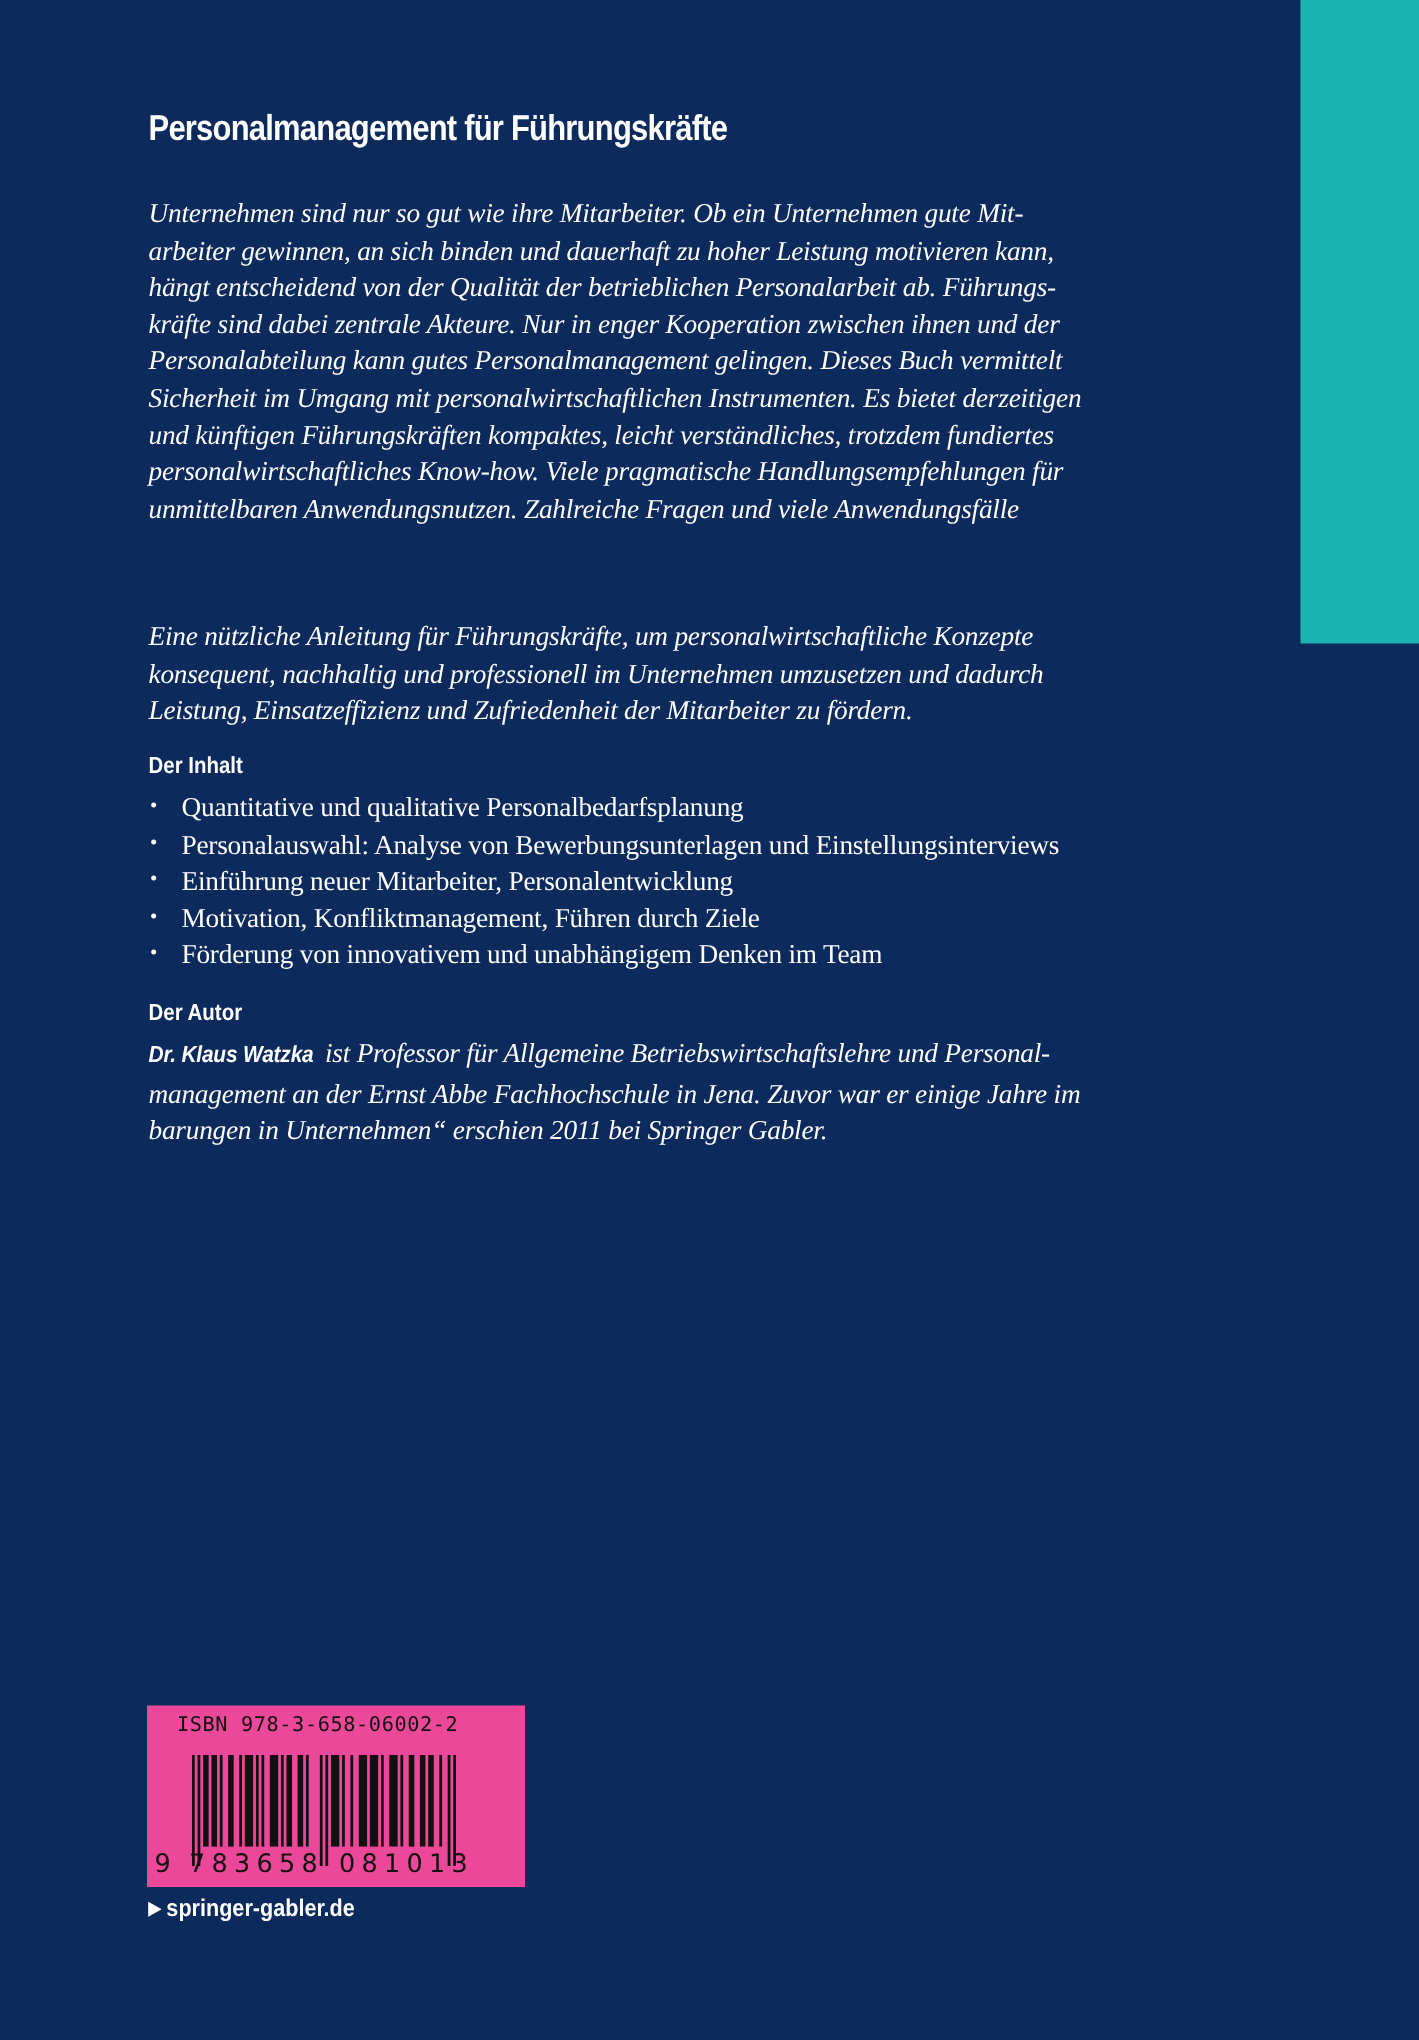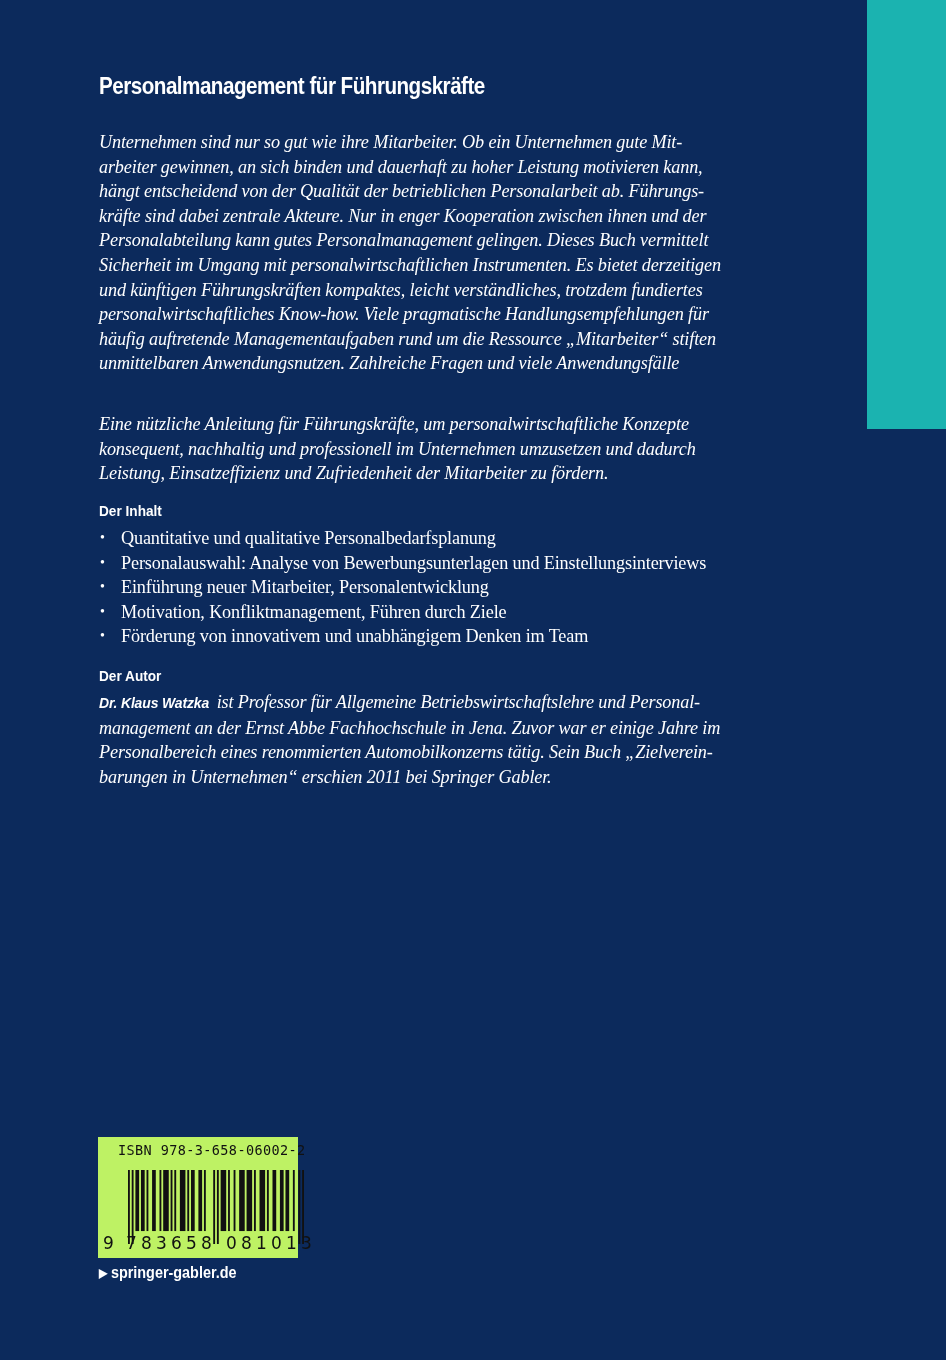--- a/index.html
+++ b/index.html
@@ -11,21 +11,21 @@
   .p1 { top:130px; }
   .p2 { top:412px; }
   .heading { position:absolute; left:99px; font-family:"Liberation Sans", sans-serif; font-weight:bold; font-size:15.5px; transform:scaleX(0.88); transform-origin:left; white-space:nowrap; }
   .h-inhalt { top:502px; }
   .h-autor { top:667px; }
   .list { position:absolute; left:99px; top:526px; margin:0; padding:0; list-style:none; font-size:18.2px; line-height:24.6px; letter-spacing:-0.15px; }
   .list li { position:relative; padding-left:22px; white-space:nowrap; }
   .list li .bullet { position:absolute; left:1px; top:0; font-size:14px; }
   .p3 { top:690px; }
   .author-name { font-family:"Liberation Sans", sans-serif; font-weight:bold; font-size:15.5px; display:inline-block; transform:scaleX(0.9); transform-origin:left; margin-right:-9px; }
-  .barcode-box { position:absolute; left:98px; top:1137px; width:200px; height:121px; background:#bef264;text-align:center; }
+  .barcode-box { position:absolute; left:98px; top:1137px; width:252px; height:121px; background:#ec4899;text-align:center; }
   .isbn-text { position:absolute; left:20px; top:5px; font-family:"DejaVu Sans Mono", monospace; font-size:13.5px; color:#111; letter-spacing:0.4px; white-space:nowrap; }
   .bars { position:absolute; left:30px; top:33px; width:176px; height:74px; }
   .ean-digits { position:absolute; left:0; top:96px; width:224px; font-family:"DejaVu Sans", sans-serif; font-size:17px; color:#111; }
   .ean-first { position:absolute; left:5px; }
   .ean-left { position:absolute; left:28px; letter-spacing:4.2px; }
   .ean-right { position:absolute; left:128px; letter-spacing:4.2px; }
   .publisher { position:absolute; left:99px; top:1264px; font-family:"Liberation Sans", sans-serif; font-weight:bold; font-size:16px; white-space:nowrap; transform:scaleX(0.9); transform-origin:left; }
   .publisher .arrow { font-size:12px; margin-right:4px; position:relative; top:-1px; }
 </style>
 </head>
@@ -37,21 +37,20 @@
 
 <div class="para p1">
   <span class="line">Unternehmen sind nur so gut wie ihre Mitarbeiter. Ob ein Unternehmen gute Mit-</span>
   <span class="line">arbeiter gewinnen, an sich binden und dauerhaft zu hoher Leistung motivieren kann,</span>
   <span class="line">hängt entscheidend von der Qualität der betrieblichen Personalarbeit ab. Führungs-</span>
   <span class="line">kräfte sind dabei zentrale Akteure. Nur in enger Kooperation zwischen ihnen und der</span>
   <span class="line">Personalabteilung kann gutes Personalmanagement gelingen. Dieses Buch vermittelt</span>
   <span class="line">Sicherheit im Umgang mit personalwirtschaftlichen Instrumenten. Es bietet derzeitigen</span>
   <span class="line">und künftigen Führungskräften kompaktes, leicht verständliches, trotzdem fundiertes</span>
   <span class="line">personalwirtschaftliches Know-how. Viele pragmatische Handlungsempfehlungen für</span>
-  <span class="line">häufig auftretende Managementaufgaben rund um die Ressource „Mitarbeiter“ stiften</span>
   <span class="line">unmittelbaren Anwendungsnutzen. Zahlreiche Fragen und viele Anwendungsfälle</span>
 </div>
 
 <div class="para p2">
   <span class="line">Eine nützliche Anleitung für Führungskräfte, um personalwirtschaftliche Konzepte</span>
   <span class="line">konsequent, nachhaltig und professionell im Unternehmen umzusetzen und dadurch</span>
   <span class="line">Leistung, Einsatzeffizienz und Zufriedenheit der Mitarbeiter zu fördern.</span>
 </div>
 
 <div class="heading h-inhalt">Der Inhalt</div>
@@ -62,21 +61,20 @@
   <li><span class="bullet">•</span><span>Einführung neuer Mitarbeiter, Personalentwicklung</span></li>
   <li><span class="bullet">•</span><span>Motivation, Konfliktmanagement, Führen durch Ziele</span></li>
   <li><span class="bullet">•</span><span>Förderung von innovativem und unabhängigem Denken im Team</span></li>
 </ul>
 
 <div class="heading h-autor">Der Autor</div>
 
 <div class="para p3">
   <span class="line"><span class="author-name">Dr. Klaus Watzka</span><span> ist Professor für Allgemeine Betriebswirtschaftslehre und Personal-</span></span>
   <span class="line">management an der Ernst Abbe Fachhochschule in Jena. Zuvor war er einige Jahre im</span>
-  <span class="line">Personalbereich eines renommierten Automobilkonzerns tätig. Sein Buch „Zielverein-</span>
   <span class="line">barungen in Unternehmen“ erschien 2011 bei Springer Gabler.</span>
 </div>
 
 <div class="barcode-box">
   <div class="isbn-text">ISBN 978-3-658-06002-2</div>
   <svg class="bars" viewBox="0 0 95 40" preserveAspectRatio="none">
     <g fill="#111">
       <rect x="0" y="0" width="1" height="40"></rect>
         <rect x="2" y="0" width="1" height="40"></rect>
       <rect x="4" y="0" width="2" height="33"></rect>

